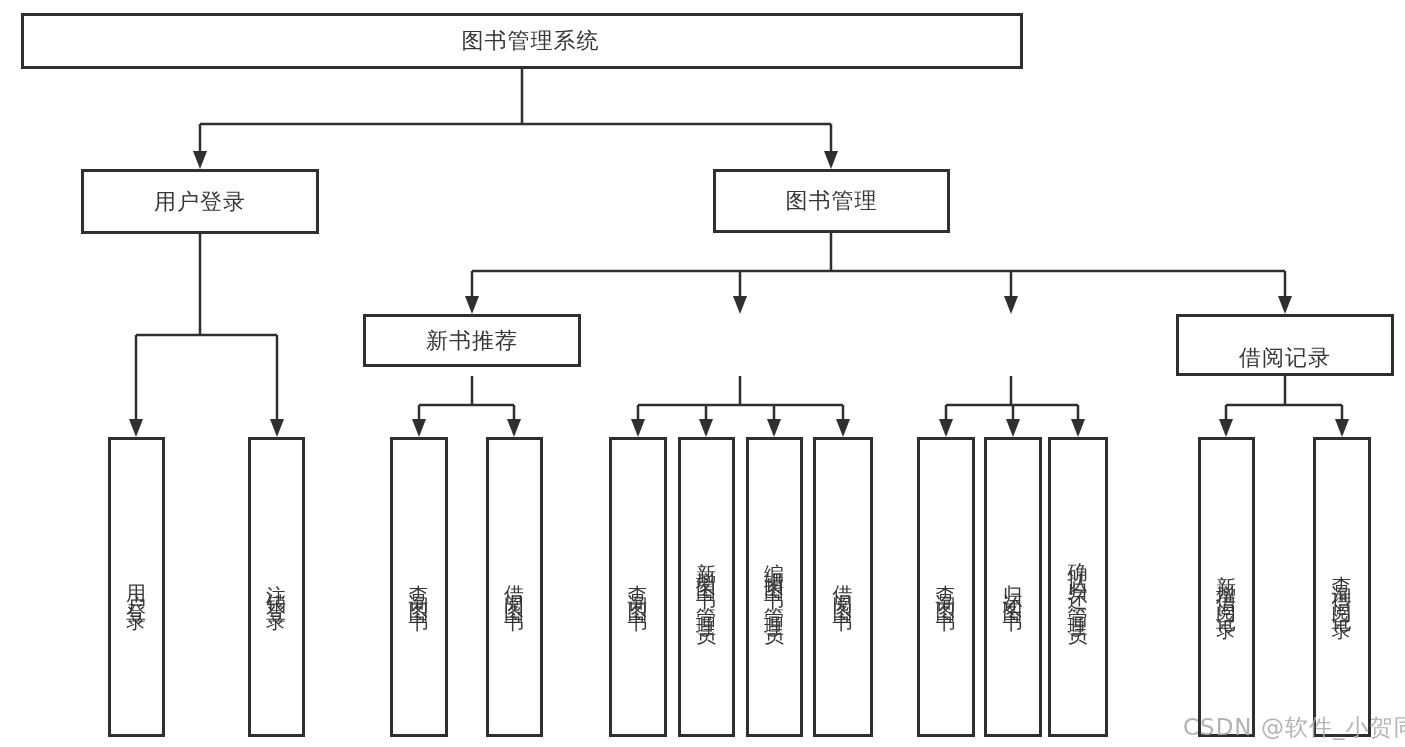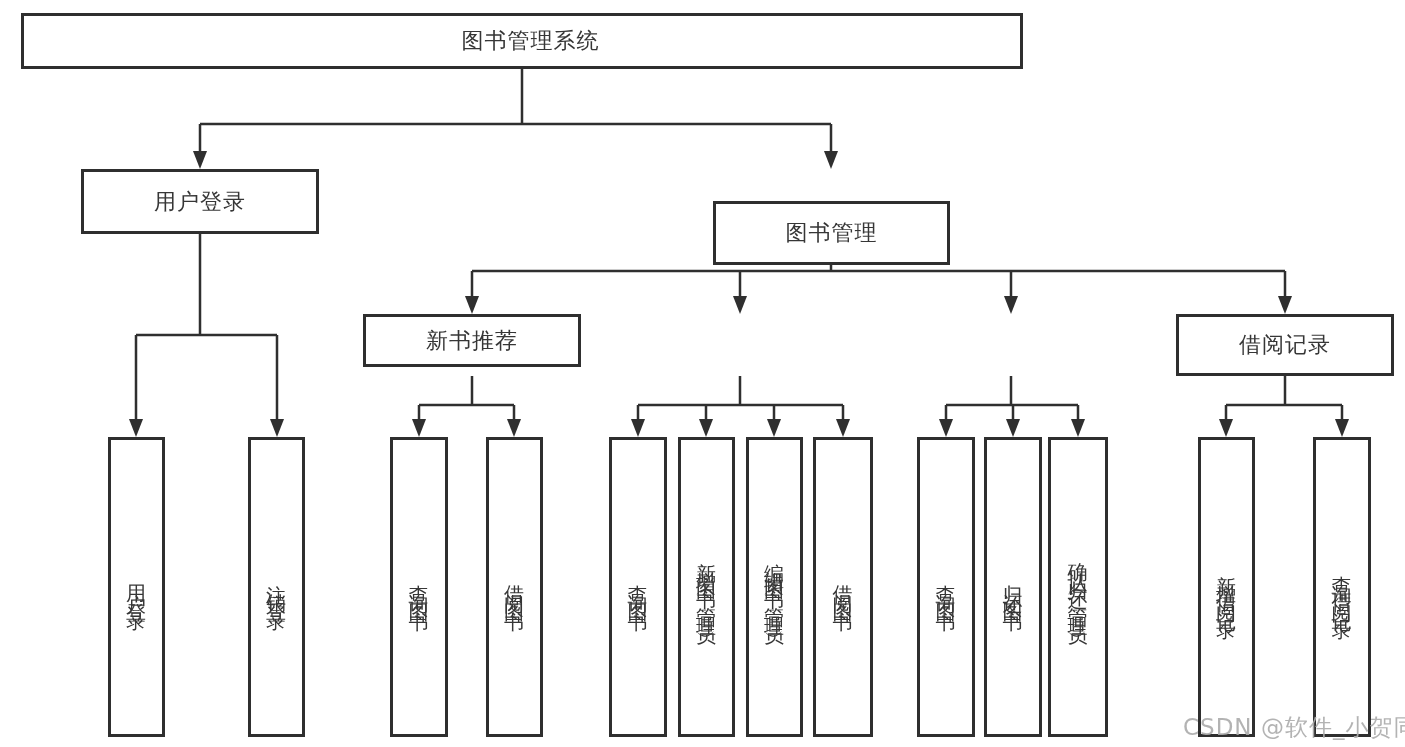--- a/index.html
+++ b/index.html
@@ -94,28 +94,28 @@
     </g>
   </svg>
 
   <div class="node hnode" style="left:21px; top:13px; width:1002px; height:56px;padding-left:17px;">
     <span>图书管理系统</span>
   </div>
 
   <div class="node hnode" style="left:81px; top:169px; width:238px; height:65px;">
     <span>用户登录</span>
   </div>
-  <div class="node hnode" style="left:713px; top:169px; width:237px; height:64px;margin-top:32px;">
+  <div class="node hnode" style="left:713px; top:169px; width:237px; height:64px;">
     <span>图书管理</span>
   </div>
 
   <div class="node hnode" style="left:363px; top:314px; width:218px; height:53px;">
     <span>新书推荐</span>
   </div>
-  <div class="node hnode" style="left:1176px; top:314px; width:218px; height:62px;">
+  <div class="node hnode" style="left:1176px; top:314px; width:218px; height:62px;align-items:flex-end;">
     <span>借阅记录</span>
   </div>
 
   <div class="node vnode" style="left:108px; top:437px; width:57px; height:300px;">
     <span>用户登录</span>
   </div>
   <div class="node vnode" style="left:248px; top:437px; width:57px; height:300px;">
     <span>注销登录</span>
   </div>
 

